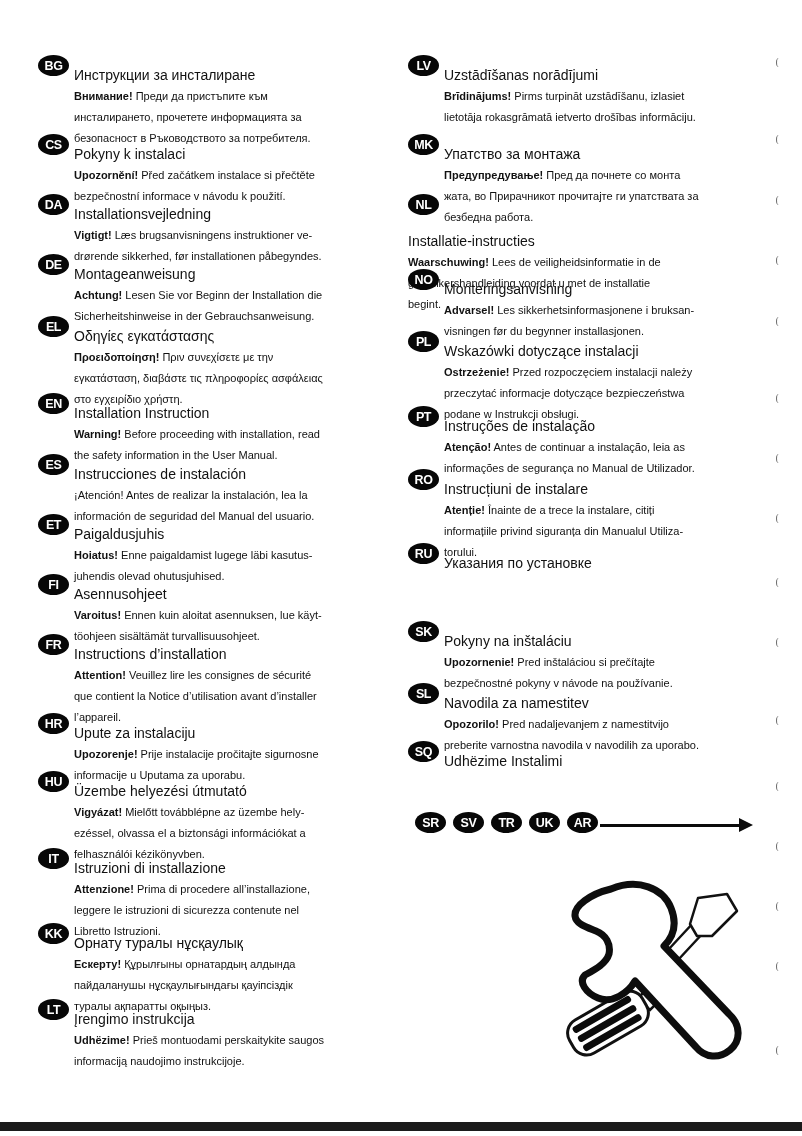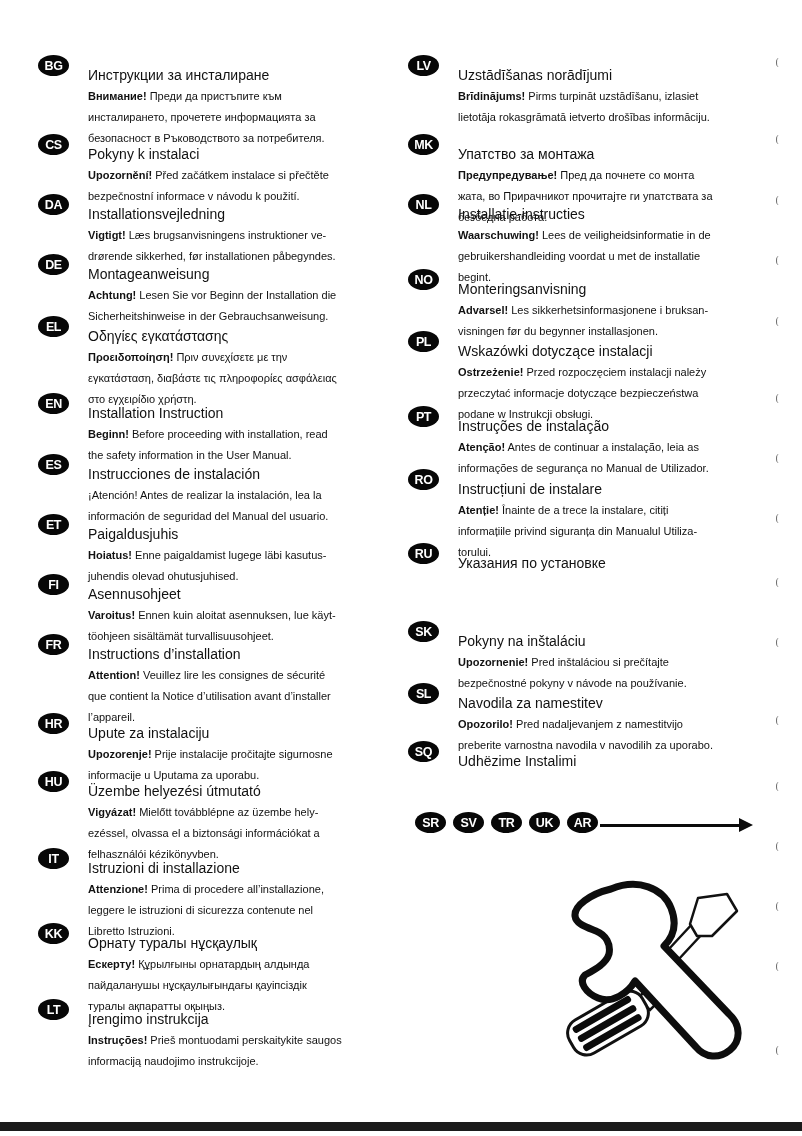--- a/index.html
+++ b/index.html
@@ -9,21 +9,21 @@
     background:#ffffff;
     font-family:"Liberation Sans", sans-serif;
     color:#111;
     overflow:hidden;
     margin:0 auto;
   }
   .entry{
     position:absolute;
     display:flex;
     align-items:flex-start;
-    gap:19px;
+    gap:5px;
   }
   .col-left .entry{left:38px;}
   .col-right .entry{left:408px;}
   .badge{
     flex:0 0 auto;
     width:31px;height:21px;
     background:#070707;
     border-radius:50%;
     color:#fff;
     font-weight:bold;
@@ -115,21 +115,21 @@
           <div class="entry-title">Οδηγίες εγκατάστασης</div>
           <div class="entry-body"><span class="warn-bold">Προειδοποίηση!</span><span> Πριν συνεχίσετε με την
 εγκατάσταση, διαβάστε τις πληροφορίες ασφάλειας
 στο εγχειρίδιο χρήστη.</span></div>
         </div>
       </div>
       <div class="entry" style="top: 392px;">
         <div class="badge">EN</div>
         <div class="entry-text">
           <div class="entry-title">Installation Instruction</div>
-          <div class="entry-body"><span class="warn-bold">Beginn!</span><span> Before proceeding with installation, read
+          <div class="entry-body"><span class="warn-bold">Warning!</span><span> Before proceeding with installation, read
 the safety information in the User Manual.</span></div>
         </div>
       </div>
       <div class="entry" style="top: 453px;">
         <div class="badge">ES</div>
         <div class="entry-text">
           <div class="entry-title">Instrucciones de instalación</div>
           <div class="entry-body"><span class="">¡Atención!</span><span> Antes de realizar la instalación, lea la
 información de seguridad del Manual del usuario.</span></div>
         </div>
@@ -191,21 +191,21 @@
           <div class="entry-title">Орнату туралы нұсқаулық</div>
           <div class="entry-body"><span class="warn-bold">Ескерту!</span><span> Құрылғыны орнатардың алдында
 пайдаланушы нұсқаулығындағы қауіпсіздік
 туралы ақпаратты оқыңыз.</span></div>
         </div>
       </div>
       <div class="entry" style="top: 998px;">
         <div class="badge">LT</div>
         <div class="entry-text">
           <div class="entry-title">Įrengimo instrukcija</div>
-          <div class="entry-body"><span class="warn-bold">Instruções!</span><span> Prieš montuodami perskaitykite saugos
+          <div class="entry-body"><span class="warn-bold">Udhëzime!</span><span> Prieš montuodami perskaitykite saugos
 informaciją naudojimo instrukcijoje.</span></div>
         </div>
       </div>
     </div>
   <div class="col col-right" id="col-right">
       <div class="entry" style="top: 54px;">
         <div class="badge">LV</div>
         <div class="entry-text">
           <div class="entry-title">Uzstādīšanas norādījumi</div>
           <div class="entry-body"><span class="warn-bold">Brīdinājums!</span><span> Pirms turpināt uzstādīšanu, izlasiet
@@ -214,21 +214,21 @@
       </div>
       <div class="entry" style="top: 133px;">
         <div class="badge">MK</div>
         <div class="entry-text">
           <div class="entry-title">Упатство за монтажа</div>
           <div class="entry-body"><span class="warn-bold">Предупредување!</span><span> Пред да почнете со монта
 жата, во Прирачникот прочитајте ги упатствата за
 безбедна работа.</span></div>
         </div>
       </div>
-      <div class="entry" style="top: 193px;">
+      <div class="entry" style="top: 193px; flex-direction: column;">
         <div class="badge">NL</div>
         <div class="entry-text">
           <div class="entry-title">Installatie-instructies</div>
           <div class="entry-body"><span class="warn-bold">Waarschuwing!</span><span> Lees de veiligheidsinformatie in de
 gebruikershandleiding voordat u met de installatie
 begint.</span></div>
         </div>
       </div>
       <div class="entry" style="top: 268px;">
         <div class="badge">NO</div>

